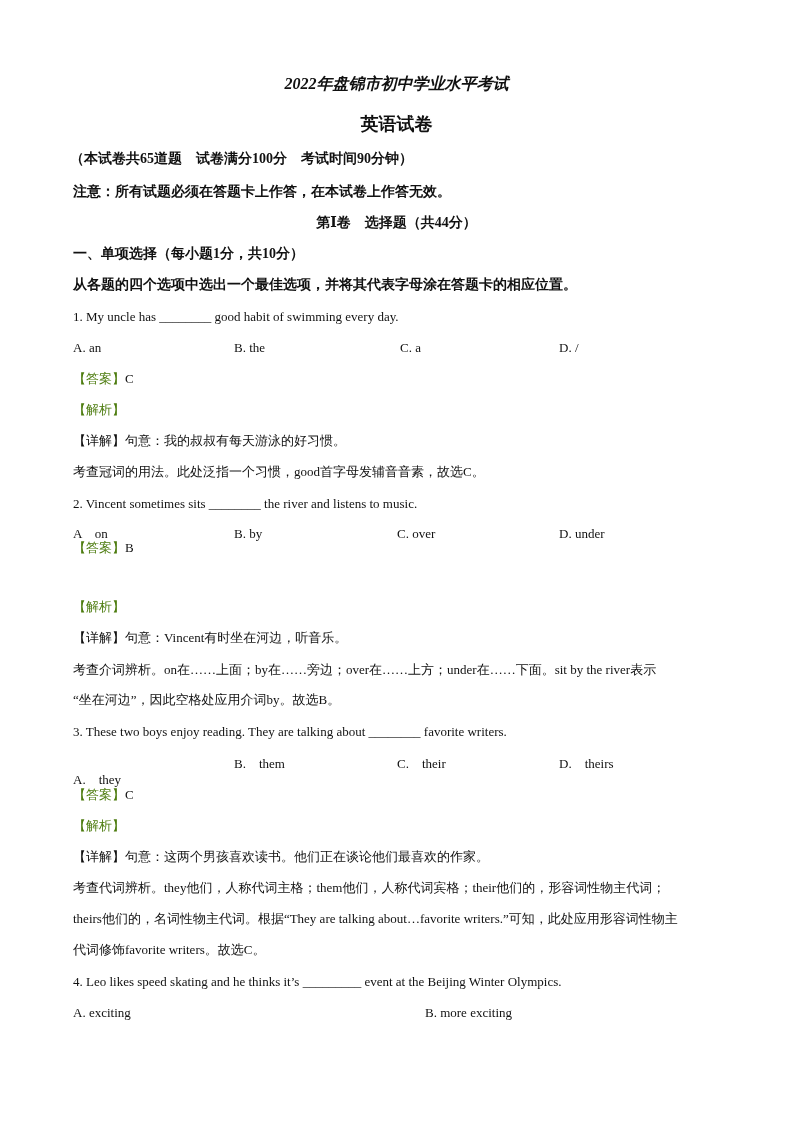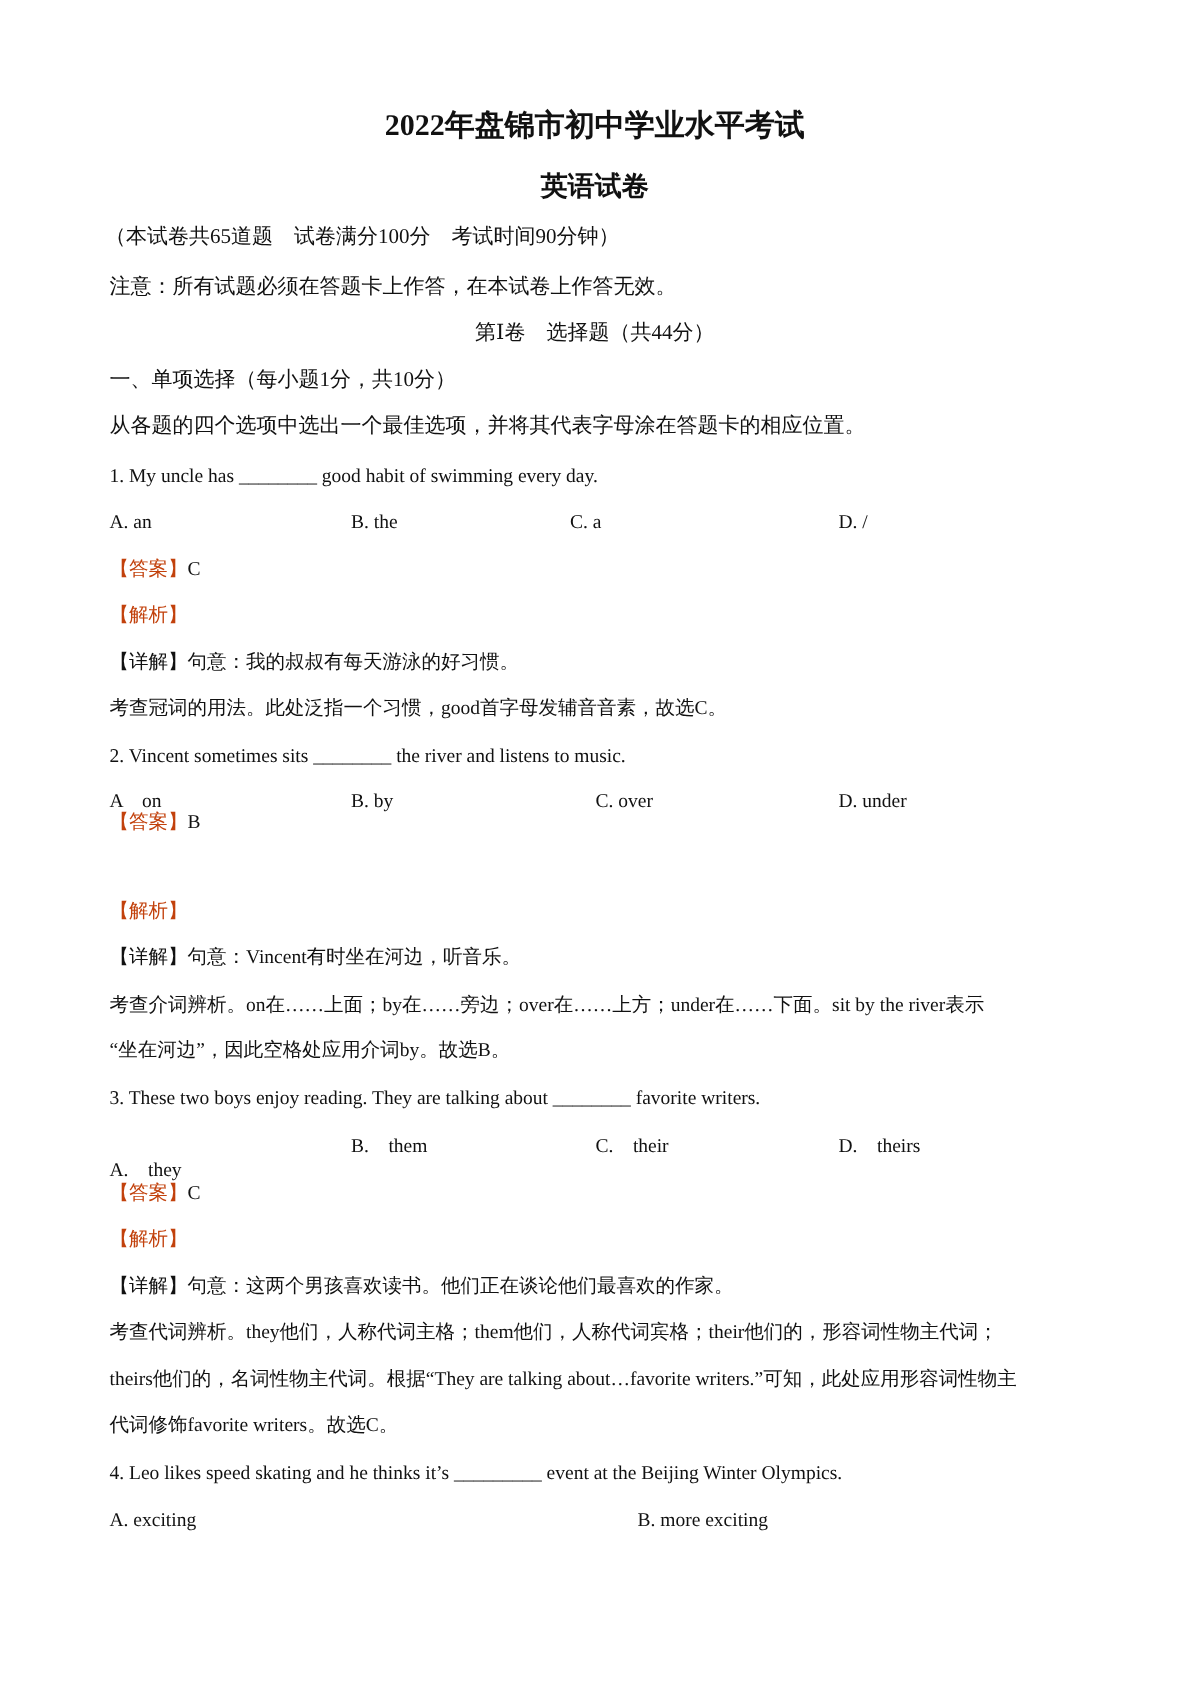--- a/index.html
+++ b/index.html
@@ -1,44 +1,44 @@
 <!DOCTYPE html>
 <html><head>
 <meta charset="utf-8">
 <style>
   html, body { margin: 0; padding: 0; background: #ffffff; }
   body { width: 793px; height: 1122px; position: relative; overflow: hidden;
          font-family: "Liberation Serif", "DejaVu Serif", serif; color: #111; }
   .page { position: absolute; left: 0; top: 0; width: 793px; height: 1122px; }
   .line { position: absolute; left: 73px; font-size: 13px; line-height: 16px; white-space: nowrap; }
   .center { left: 0; width: 793px; text-align: center; }
-  .title { font-size: 20px; font-weight: bold; line-height: 24px; }
+  .title { font-size: 16px; font-weight: bold; line-height: 24px; font-style: italic; }
   .subtitle { font-size: 18px; font-weight: bold; line-height: 22px; }
-  .bold { font-weight: normal; font-size: 14px; text-align: center; }
-  .blue { color: #c2410c; }
+  .bold { font-weight: bold; font-size: 14px; text-align: center; }
+  .blue { color: #4d7c0f; }
   .opt { position: absolute; font-size: 13px; line-height: 16px; white-space: nowrap; }
 </style>
 </head>
 <body>
 
 <div class="page">
 
   <div class="line center title" style="top:72px;">2022年盘锦市初中学业水平考试</div>
   <div class="line center subtitle" style="top:113px;">英语试卷</div>
   <div class="line bold" style="left:70px; top:151px;">（本试卷共65道题　试卷满分100分　考试时间90分钟）</div>
   <div class="line bold" style="top:184px;">注意：所有试题必须在答题卡上作答，在本试卷上作答无效。</div>
 
   <div class="line center bold" style="top:215px;">第Ⅰ卷　选择题（共44分）</div>
   <div class="line bold" style="top:246px;">一、单项选择（每小题1分，共10分）</div>
   <div class="line bold" style="top:277px;">从各题的四个选项中选出一个最佳选项，并将其代表字母涂在答题卡的相应位置。</div>
 
   <div class="line" style="top:309px;">1. My uncle has ________ good habit of swimming every day.</div>
   <div class="opt" style="left:73px; top:340px;">A. an</div>
   <div class="opt" style="left:234px; top:340px;">B. the</div>
-  <div class="opt" style="left:380px; top:340px;">C. a</div>
+  <div class="opt" style="left:400px; top:340px;">C. a</div>
   <div class="opt" style="left:559px; top:340px;">D. /</div>
   <div class="line" style="top:371px;"><span class="blue">【答案】</span><span>C</span></div>
   <div class="line blue" style="top:402px;">【解析】</div>
   <div class="line" style="top:433px;"><span>【详解】</span><span>句意：我的叔叔有每天游泳的好习惯。</span></div>
   <div class="line" style="top:464px;">考查冠词的用法。此处泛指一个习惯，good首字母发辅音音素，故选C。</div>
 
   <div class="line" style="top:496px;">2. Vincent sometimes sits ________ the river and listens to music.</div>
   <div class="opt" style="left:73px; top:526px;">A　on</div>
   <div class="opt" style="left:234px; top:526px;">B. by</div>
   <div class="opt" style="left:397px; top:526px;">C. over</div>

